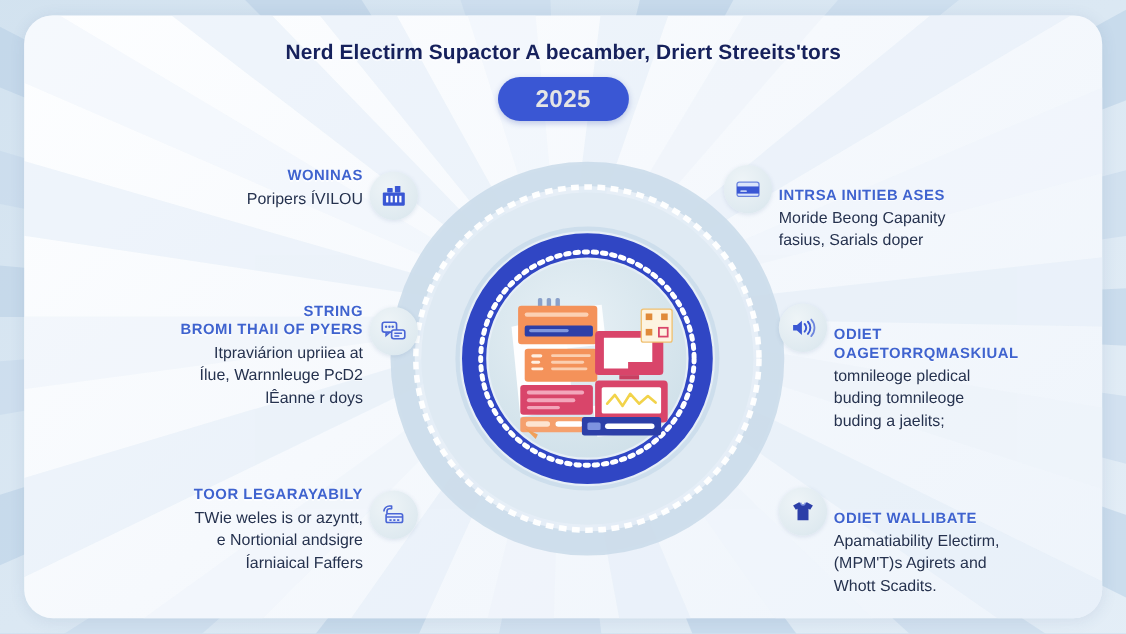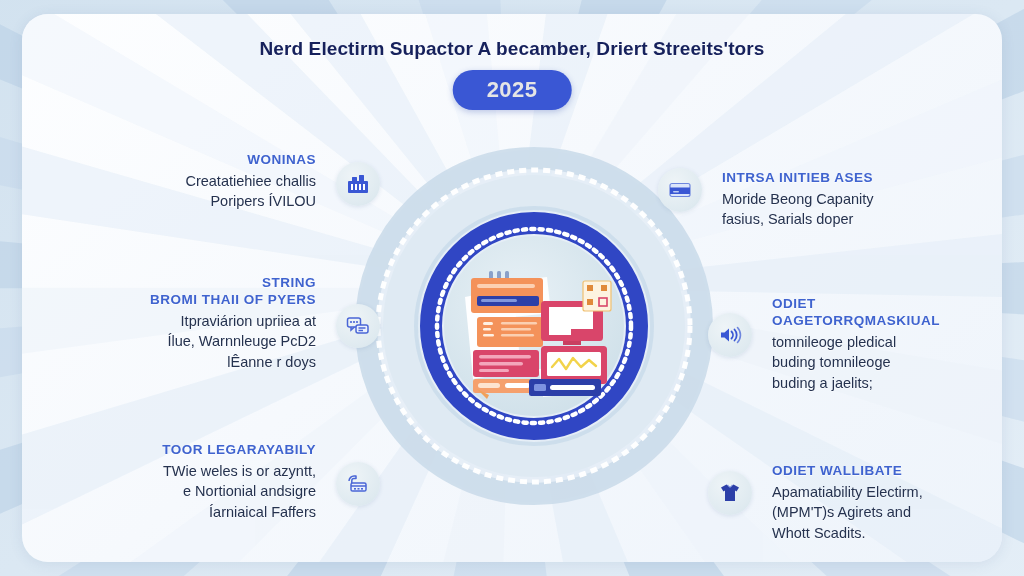--- a/index.html
+++ b/index.html
@@ -56,21 +56,21 @@
 
   
   .hub {
     position:absolute; left:512px; top:312px;
     transform:translate(-50%,-50%);
     width:166px; height:150px;
   }
   .hub svg { width:100%; height:100%; display:block; }
 
   
-  .feat { position:absolute; display:flex; align-items:center; gap:20px; }
+  .feat { position:absolute; display:flex; align-items:flex-start; gap:6px; }
   .feat.left  { flex-direction:row; }
   .feat.left .txt { text-align:right; }
   .feat.right .txt { text-align:left;margin-top:24px; }
 
   .icon-circle {
     width:44px; height:44px; flex:0 0 44px;
     border-radius:50%;
     background:radial-gradient(circle at 38% 32%, #eef4f7 0%, #dfeaf0 70%, #d5e4ec 100%);
     display:flex; align-items:center; justify-content:center;
     box-shadow:0 1px 4px rgba(90,120,160,.16);
@@ -253,21 +253,20 @@
 
     <div class="title">Nerd Electirm Supactor A becamber, Driert Streeits'tors</div>
     <div class="year-badge">2025</div>
 
     <div class="feat left" id="f-tl">
       <div class="txt">
         <div class="head">
           <span>WONINAS</span>
         </div>
         <div class="body">
-          <span>Creatatiehiee challis</span>
           <span>Poripers ÍVILOU</span>
         </div>
       </div>
       <div class="icon-circle">
         <svg viewBox="0 0 24 24" fill="#3a57d4">
           <rect x="2" y="9" width="20" height="12" rx="1"></rect>
           <rect x="6" y="5" width="5" height="4" rx="0.6"></rect>
           <rect x="13" y="3" width="5" height="6" rx="0.6"></rect>
           <rect x="5" y="12" width="2" height="6" fill="#ffffff"></rect>
           <rect x="9" y="12" width="2" height="6" fill="#ffffff"></rect>

